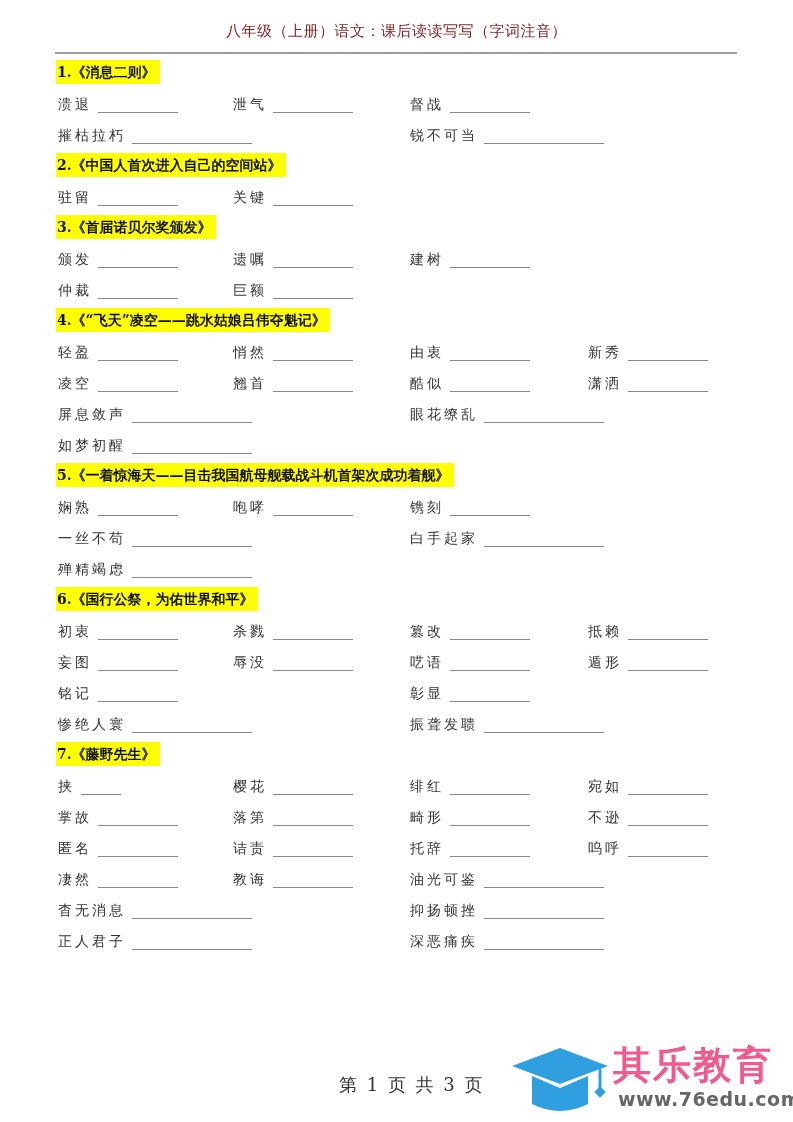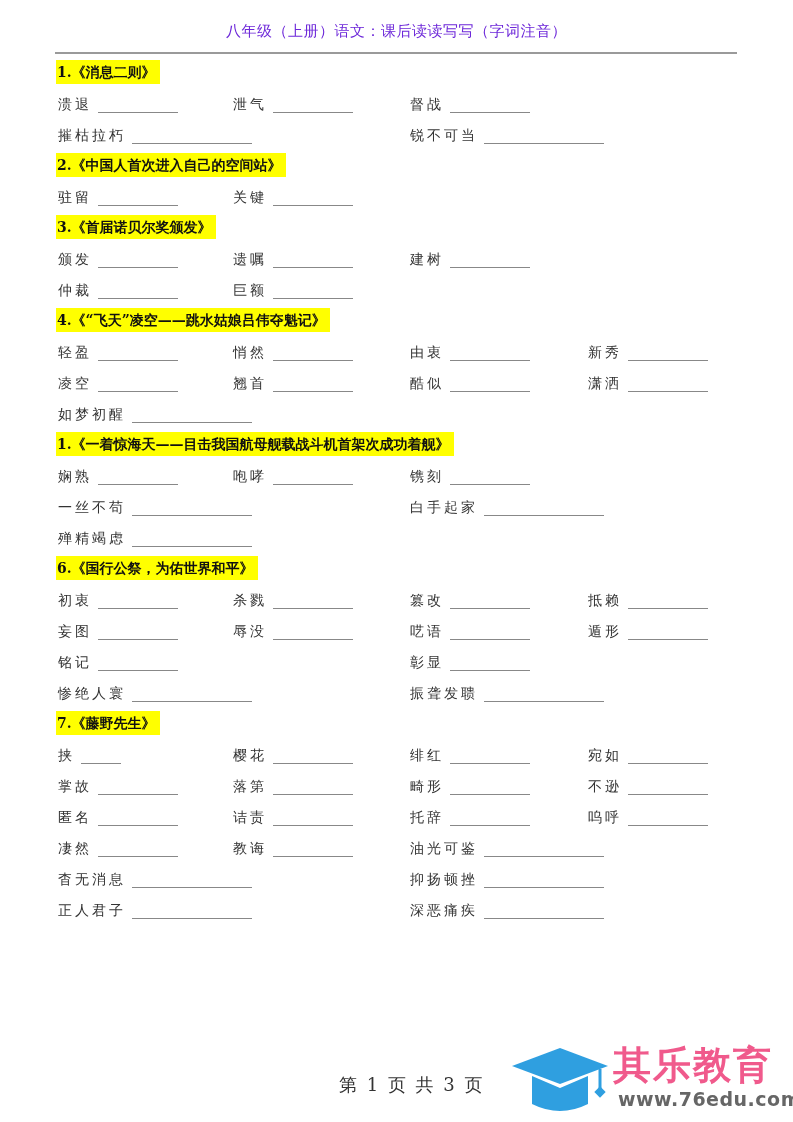--- a/index.html
+++ b/index.html
@@ -4,21 +4,21 @@
 <style>
   html, body { margin: 0; padding: 0; background: #ffffff; }
   body {
     width: 793px; height: 1122px; position: relative; overflow: hidden;
     font-family: "DejaVu Serif", "Liberation Serif", serif;
     color: #222;
   }
   .header-title {
     position: absolute; top: 22px; left: 0; width: 793px; text-align: center;
     font-family: "DejaVu Sans", "Liberation Sans", sans-serif;
-    font-size: 15px; color: #6d28d9; letter-spacing: 0.5px;
+    font-size: 15px; color: #7f1d1d; letter-spacing: 0.5px;
   }
   .header-rule {
     position: absolute; top: 52px; left: 55px; width: 682px; height: 0;
     border-top: 2px solid #9a9a9a;
   }
   .content { position: absolute; top: 58px; left: 56px; width: 690px; }
   .section-title {
     display: inline-block; background: #ffff00;
     font-family: "DejaVu Serif", "Liberation Serif", serif;
     font-weight: bold; font-size: 14px; color: #111;
@@ -160,27 +160,37 @@
           <span class="word">酷似</span>
           <span class="blank w-short"></span>
         </div>
         <div class="item col3">
           <span class="word">潇洒</span>
           <span class="blank w-short"></span>
         </div>
       </div>
       <div class="row">
         <div class="item col0">
+          <span class="word">屏息敛声</span>
+          <span class="blank w-long"></span>
+        </div>
+        <div class="item col2">
+          <span class="word">眼花缭乱</span>
+          <span class="blank w-long"></span>
+        </div>
+      </div>
+      <div class="row">
+        <div class="item col0">
           <span class="word">如梦初醒</span>
           <span class="blank w-long"></span>
         </div>
       </div>
     </div>
     <div>
-      <div class="sec"><span class="section-title">1.《一着惊海天——目击我国航母舰载战斗机首架次成功着舰》</span></div>
+      <div class="sec"><span class="section-title">5.《一着惊海天——目击我国航母舰载战斗机首架次成功着舰》</span></div>
       <div class="row">
         <div class="item col0">
           <span class="word">娴熟</span>
           <span class="blank w-short"></span>
         </div>
         <div class="item col1">
           <span class="word">咆哮</span>
           <span class="blank w-short"></span>
         </div>
         <div class="item col2">

